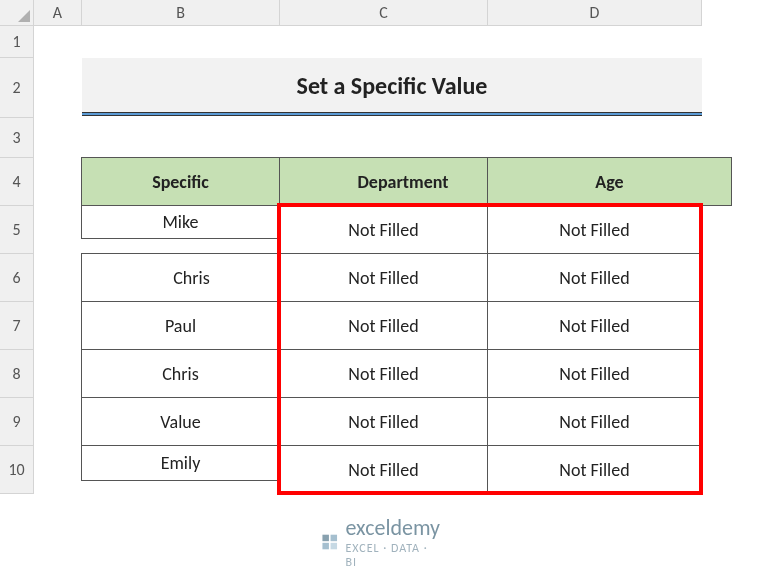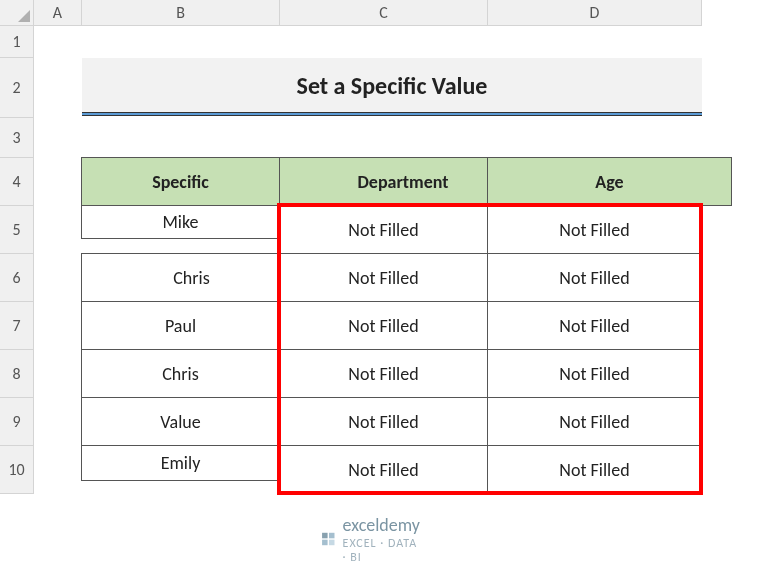--- a/index.html
+++ b/index.html
@@ -124,21 +124,21 @@
       align-items: center;
       gap: 6px;
       opacity: 0.8;
     }
     .watermark-icon {
       width: 20px;
       height: 20px;
     }
     .watermark-text {
       color: #5a7a8c;
-      font-size: 18px;
+      font-size: 22px;
       font-weight: 500;
     }
     .watermark-sub {
       color: #8aa0ad;
       font-size: 12px;
       letter-spacing: 1px;
     }
   </style>
 </head>
 <body>

